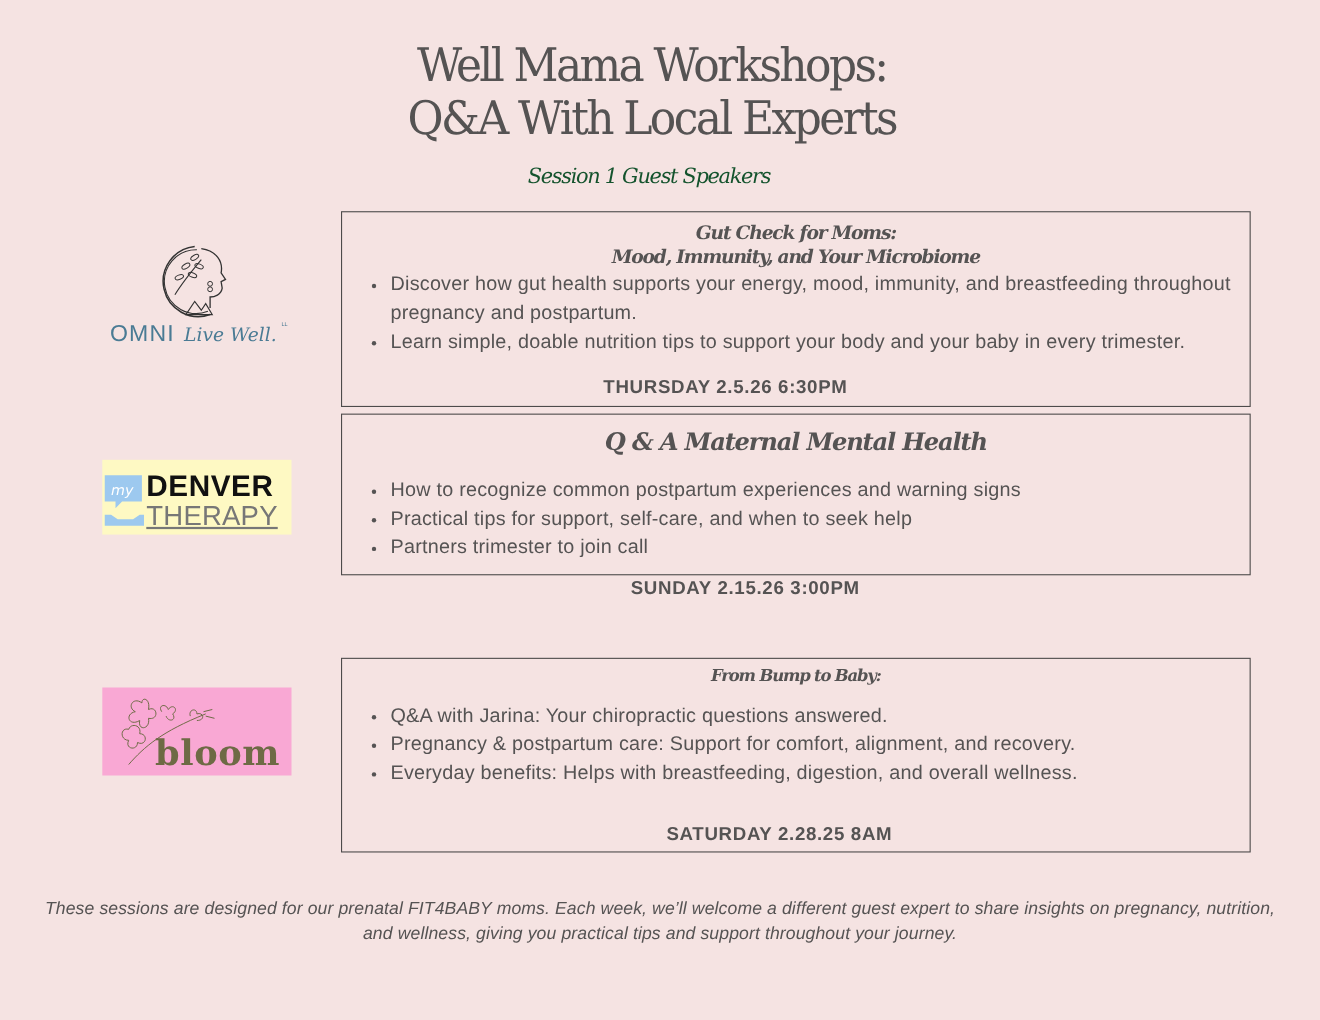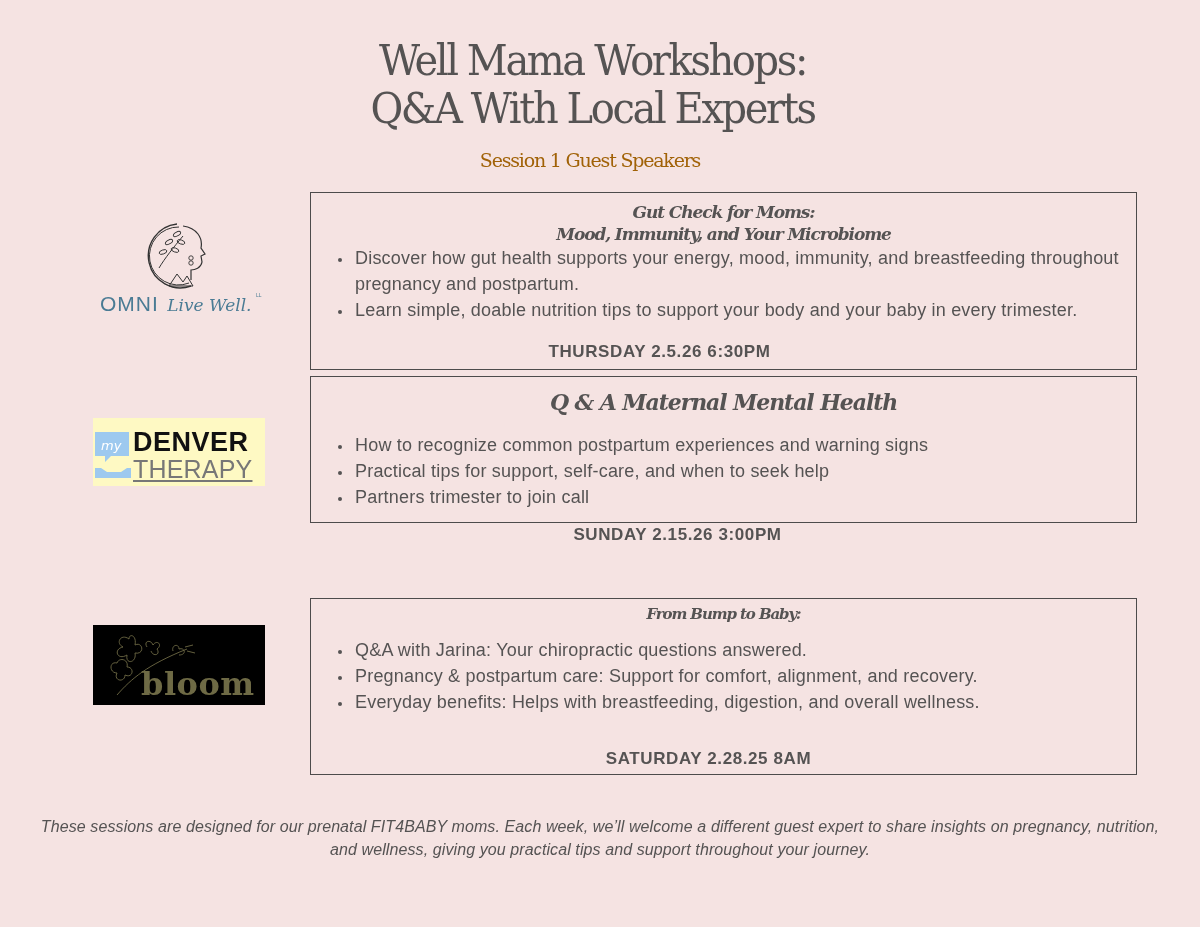--- a/index.html
+++ b/index.html
@@ -17,22 +17,23 @@
       font-family: "DejaVu Serif", serif;
       font-size: 40px; line-height: 46px;
       letter-spacing: -2.4px;
       color: #555353;
       transform: scaleY(1.05);
     }
     .subtitle {
       position: absolute; left: 0; width: 1180px; top: 149px;
       text-align: center;
       font-family: "DejaVu Serif", serif;
+      font-style: italic;
       font-size: 19px; letter-spacing: -1.2px;
-      color: #a16207;
+      color: #14532d;
     }
     .card {
       position: absolute; left: 310px; width: 827px;
       border: 1.5px solid #4d4b4b;
       box-sizing: border-box;
     }
     .card-title {
       text-align: center;
       font-family: "DejaVu Serif", serif;
       font-style: italic; font-weight: bold;
@@ -119,21 +120,21 @@
 <div class="card" style="top:376px; height:147px;">
   <div class="card-title" style="font-size:22px; line-height:28px; padding-top:11px;">Q &amp; A Maternal Mental Health</div>
   <ul style="margin-top:16px;">
     <li>How to recognize common postpartum experiences and warning signs</li>
     <li>Practical tips for support, self-care, and when to seek help</li>
     <li>Partners trimester to join call</li>
   </ul>
   <div class="date" style="position:absolute; top:148px; width:100%; left:-46px;text-align:center;">SUNDAY 2.15.26 3:00PM</div>
 </div>
 
-<div class="logo" style="left:93px; top:625px; width:172px; height:80px; background:#000000;">
+<div class="logo" style="left:93px; top:625px; width:172px; height:80px; background:#f9a8d4;">
   <svg width="90" height="72" viewBox="0 0 90 72" style="position:absolute; left:14px; top:4px;">
     <g fill="none" stroke="#6e6a45" stroke-width="0.9">
       <path d="M10 66 C24 50 40 36 80 20"></path>
       <path d="M22 10 C14 4 8 14 16 18 C6 20 10 32 20 26 C18 36 30 34 28 24 C38 26 36 12 28 16 C30 6 22 4 22 10 Z"></path>
       <path d="M10 34 C2 32 2 44 10 44 C6 52 18 54 18 46 C26 50 28 38 20 38 C22 30 12 28 10 34 Z"></path>
       <path d="M40 18 C36 12 44 10 46 16 C50 10 56 16 50 20 C54 26 46 28 44 22"></path>
       <path d="M66 22 C64 16 72 14 72 20 C78 18 80 26 72 26"></path>
       <path d="M78 18 L86 16 M80 22 L88 24"></path>
     </g>
   </svg>

